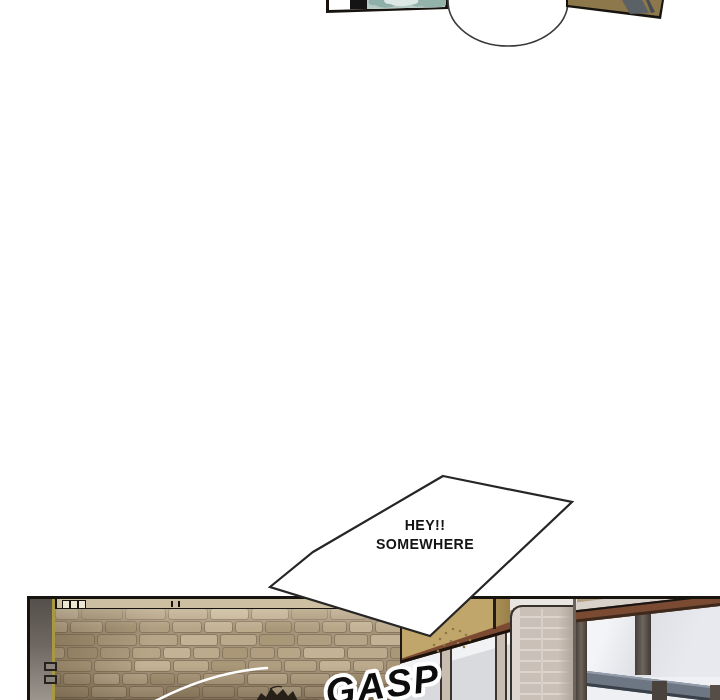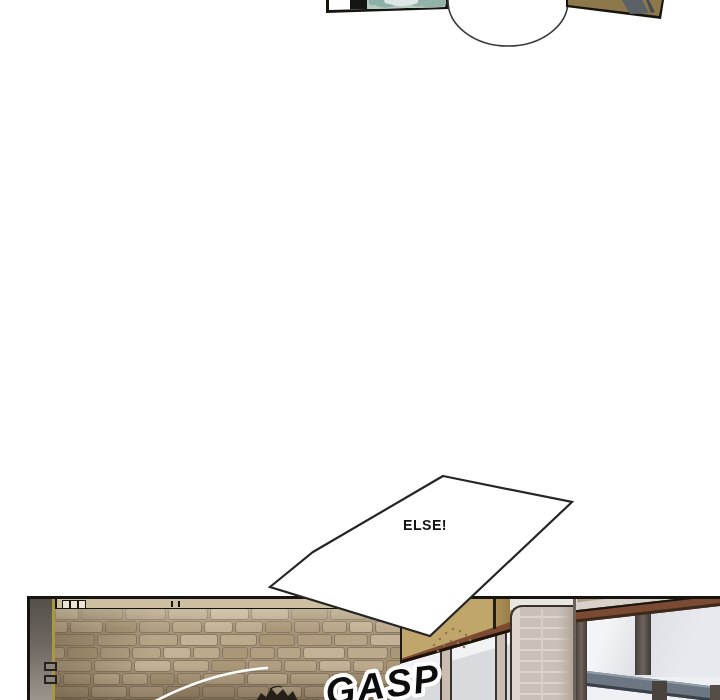--- a/index.html
+++ b/index.html
@@ -295,16 +295,17 @@
         <text x="353" y="99" text-anchor="middle" font-size="38" font-weight="900" font-style="italic" letter-spacing="2" fill="none" stroke="#ffffff" stroke-width="8" stroke-linejoin="round">GASP</text>
         <text x="353" y="99" text-anchor="middle" font-size="38" font-weight="900" font-style="italic" letter-spacing="2" fill="#0d0d0d">GASP</text>
       </g>
     </svg>
   </div>
 
   <svg class="bubble-svg" width="340" height="200" viewBox="0 0 340 200">
     <polygon points="193,21 322,47 180,181 20,132 63,97" fill="#ffffff" stroke="#262626" stroke-width="2.2" stroke-linejoin="miter"></polygon>
   </svg>
   <div class="bubble-text">
-    <div>ELSE!</div>
+    <div>HEY!!</div>
+    <div>SOMEWHERE</div>
   </div>
 
 </div>
 
 </body></html>

